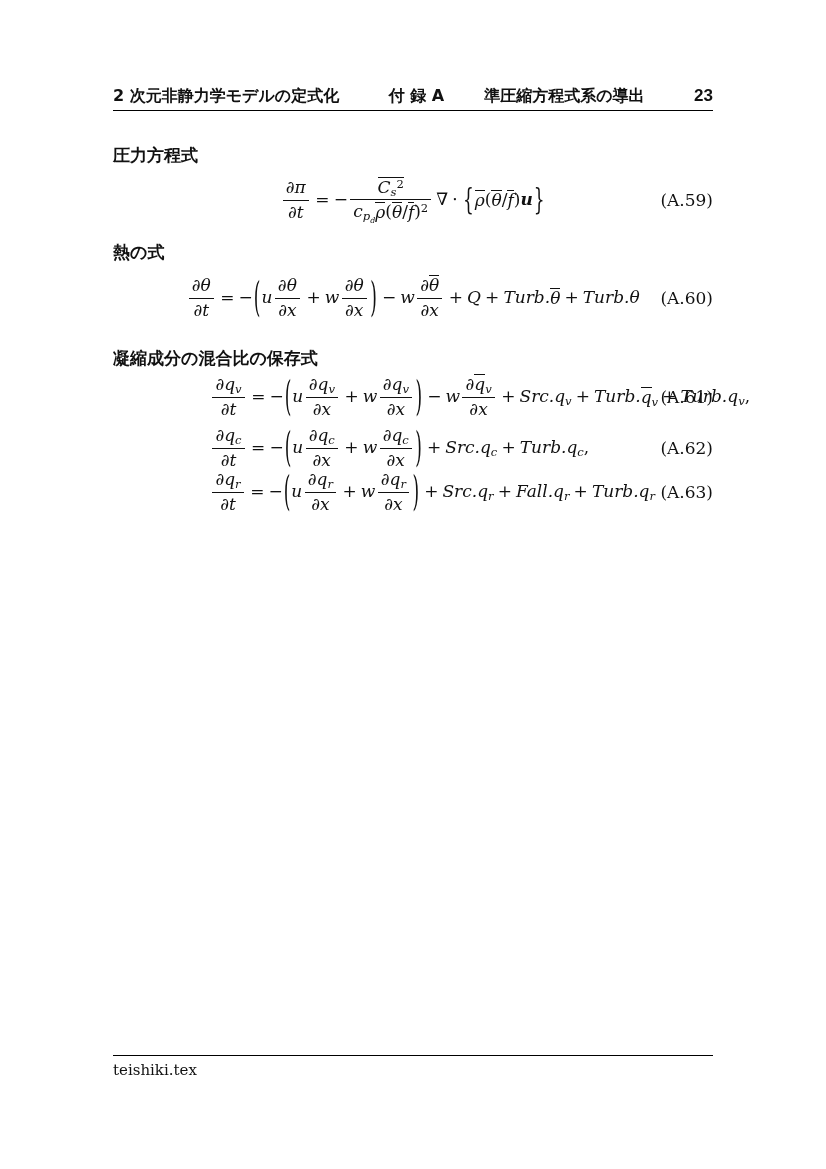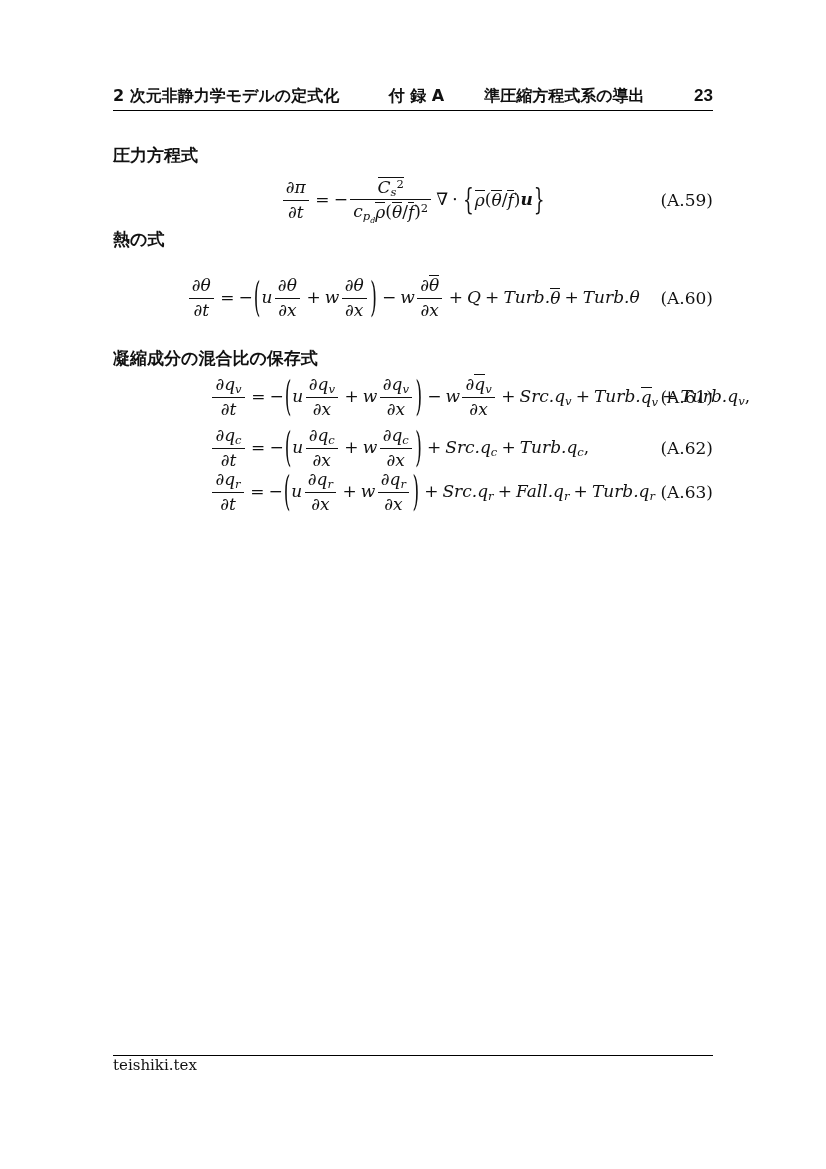--- a/index.html
+++ b/index.html
@@ -17,21 +17,21 @@
   }
   .hdr-center{display:flex;gap:40px;}
   .hdr-page{font-family:Liberation Sans, sans-serif;font-size:17px;}
   
   .secheading{
     position:absolute;left:113px;
     font-family:"DejaVu Sans", sans-serif;font-weight:bold;font-size:17px;
     white-space:nowrap;
     text-align:center;
   }
-  #sec1{top:144px;} #sec2{top:228px;} #sec3{top:347px;font-family:Liberation Serif, serif;}
+  #sec1{top:144px;} #sec2{top:241px;} #sec3{top:347px;font-family:Liberation Serif, serif;}
   
   .eqblock{position:absolute;left:113px;width:600px;box-sizing:border-box;
            display:flex;align-items:center;}
   #eq59{top:170px;height:60px;justify-content:center;}
   #eq60{top:268px;height:60px;justify-content:center;}
   #eq61{top:368px;height:58px;justify-content:flex-start;padding-left:97px;}
   #eq62{top:424px;height:48px;justify-content:flex-start;padding-left:97px;}
   #eq63{top:468px;height:48px;justify-content:flex-start;padding-left:97px;}
   .eqnum{
     position:absolute;right:0;top:50%;transform:translateY(-50%);
@@ -57,21 +57,21 @@
   .sp2{transform:translateY(-.42em);}
   .mbar{display:inline-flex;align-items:baseline;border-top:1.2px solid currentColor;
         padding-top:1px;line-height:1.05;}
   .mbig{display:inline-flex;align-items:center;}
   .mbigin{display:inline-flex;align-items:center;}
   .mdelim{display:inline-block;margin:0 1px;}
   
   .page-footer{
     position:absolute;left:113px;top:1055px;width:600px;
     display:flex;justify-content:space-between;align-items:baseline;
-    padding-top:0;border-top:1.5px solid #000;
+    padding-top:5px;border-top:1.5px solid #000;
     font-family:"DejaVu Serif",serif;font-size:15px;white-space:nowrap;
   }
 </style>
 </head>
 <body>
 
 <div class="page-header">
   <span>2 次元非静力学モデルの定式化</span>
   <span class="hdr-center">
     <span>付 録 A</span>

